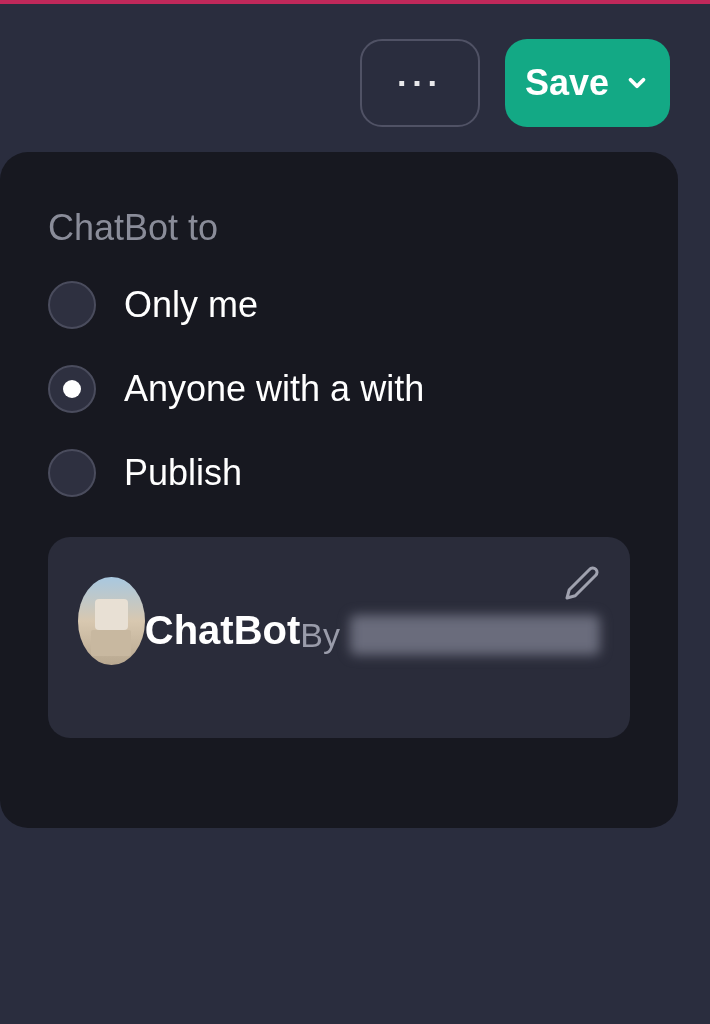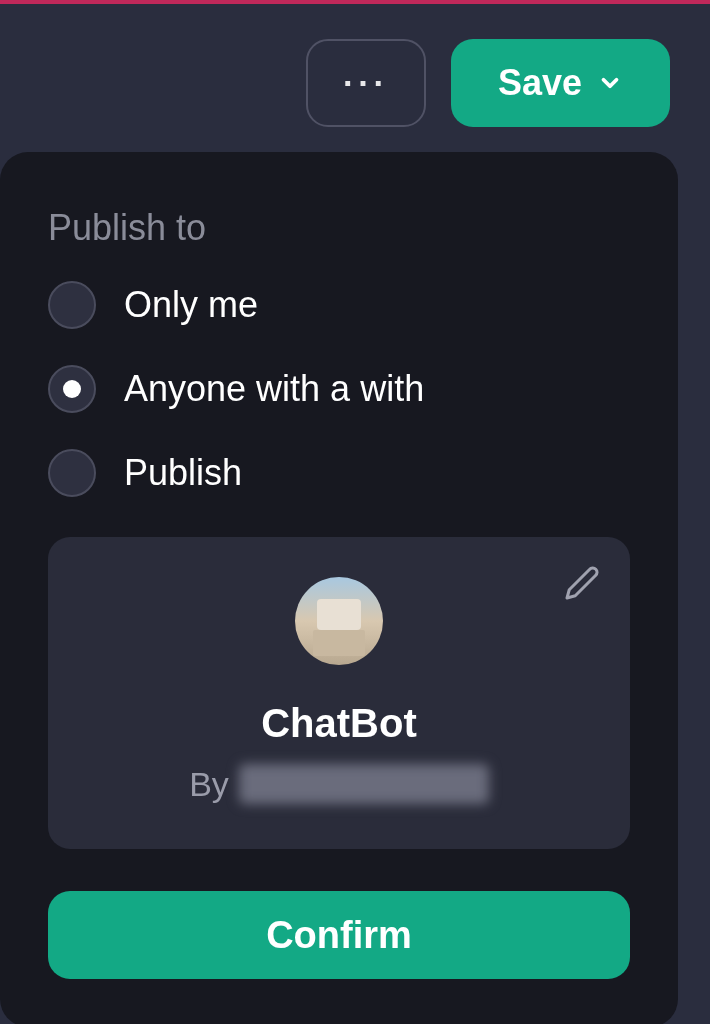--- a/index.html
+++ b/index.html
@@ -37,21 +37,21 @@
       font-size: 34px;
       font-weight: bold;
       display: flex;
       align-items: center;
       justify-content: center;
       cursor: pointer;
       letter-spacing: 4px;
     }
     .save-button {
       height: 88px;
-      padding: 0 47px;
+      padding: 0 20px;
       border-radius: 22px;
       border: none;
       background: #13a985;
       color: #ffffff;
       font-size: 36px;
       font-weight: 600;
       display: flex;
       align-items: center;
       justify-content: center;
       gap: 15px;
@@ -112,24 +112,23 @@
       color: #ffffff;
       font-size: 36px;
       font-weight: 400;
     }
     .preview-card {
       background: #2a2c3a;
       border-radius: 22px;
       padding: 40px 30px 45px 30px;
       position: relative;
       display: flex;
-      flex-direction: column;
+      flex-direction: row;
       align-items: center;
       margin-bottom: 42px;
-      gap: 8px;
     }
     .edit-icon {
       position: absolute;
       top: 28px;
       right: 30px;
       cursor: pointer;
     }
     .edit-icon svg {
       width: 36px;
       height: 36px;
@@ -209,21 +208,21 @@
   </button>
   <button class="save-button">
     <span>Save</span>
     <svg viewBox="0 0 24 24" fill="none" stroke="currentColor" stroke-width="3.5" stroke-linecap="round" stroke-linejoin="round">
       <polyline points="6 9 12 15 18 9"></polyline>
     </svg>
   </button>
 </div>
 
 <div class="popup">
-  <h2 class="publish-title">Publish to</h2>
+  <h2 class="publish-title">ChatBot to</h2>
 
   <div class="radio-group">
     <div class="radio-option">
       <div class="radio-circle"></div>
       <span class="radio-label">Only me</span>
     </div>
     <div class="radio-option">
       <div class="radio-circle selected">
         <div class="radio-dot"></div>
       </div>
@@ -242,16 +241,13 @@
       </svg>
     </div>
     <div class="avatar"></div>
     <div class="bot-name">ChatBot</div>
     <div class="author-line">
       <span class="by-text">By</span>
       <div class="author-blur"></div>
     </div>
   </div>
 
-  <button class="confirm-button">
-    <span>Confirm</span>
-  </button>
 </div>
 
 </body></html>

